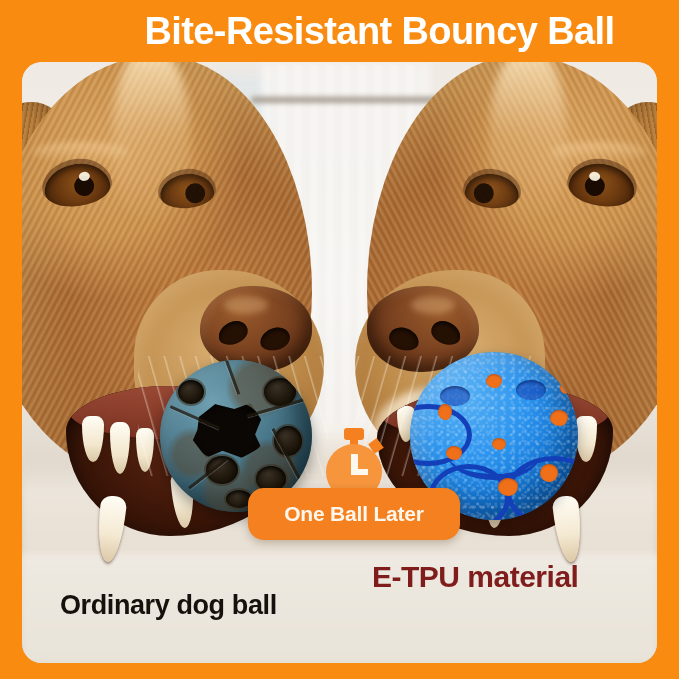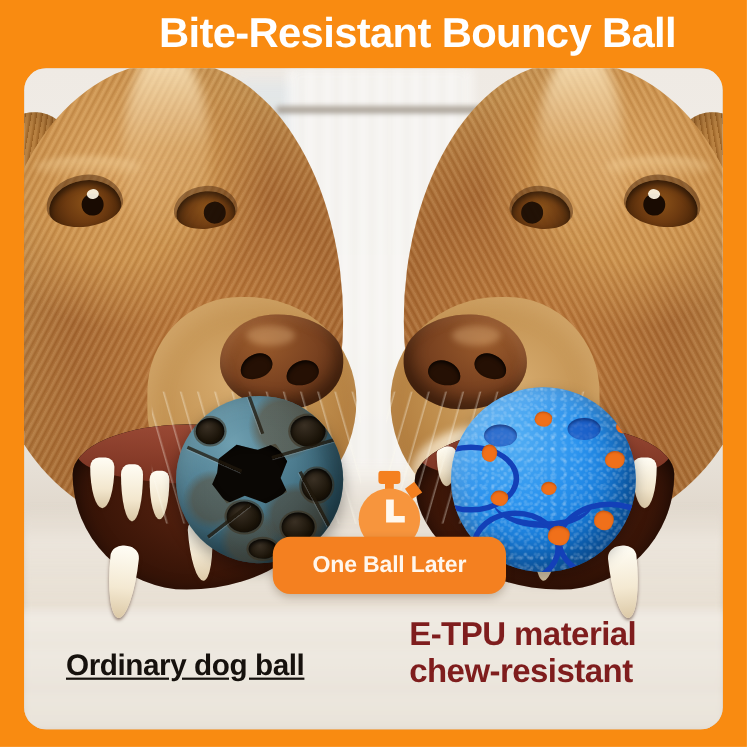--- a/index.html
+++ b/index.html
@@ -490,21 +490,20 @@
   .cap-left {
     position: absolute;
     left: 60px;
     top: 590px;
     color: #16110D;
     font-size: 27px;
     font-weight: bold;
     letter-spacing: -0.4px;
     white-space: nowrap;
     z-index: 6;
-    text-decoration: underline;
   }
   .cap-right {
     position: absolute;
     left: 372px;
     top: 560px;
     z-index: 6;
     line-height: 1.12;
   }
   .cap-right div {
     color: #7f1d1d;
@@ -653,16 +652,15 @@
   </div>
 
   <div class="badge">
     <span class="badge-text">One Ball Later</span>
   </div>
 
   <div class="cap-left">Ordinary dog ball</div>
 
   <div class="cap-right">
     <div><span class="cap-strong">E-TPU</span><span> material</span></div>
-    <div>chew-resistant</div>
   </div>
 
 </div>
 
 </body></html>

